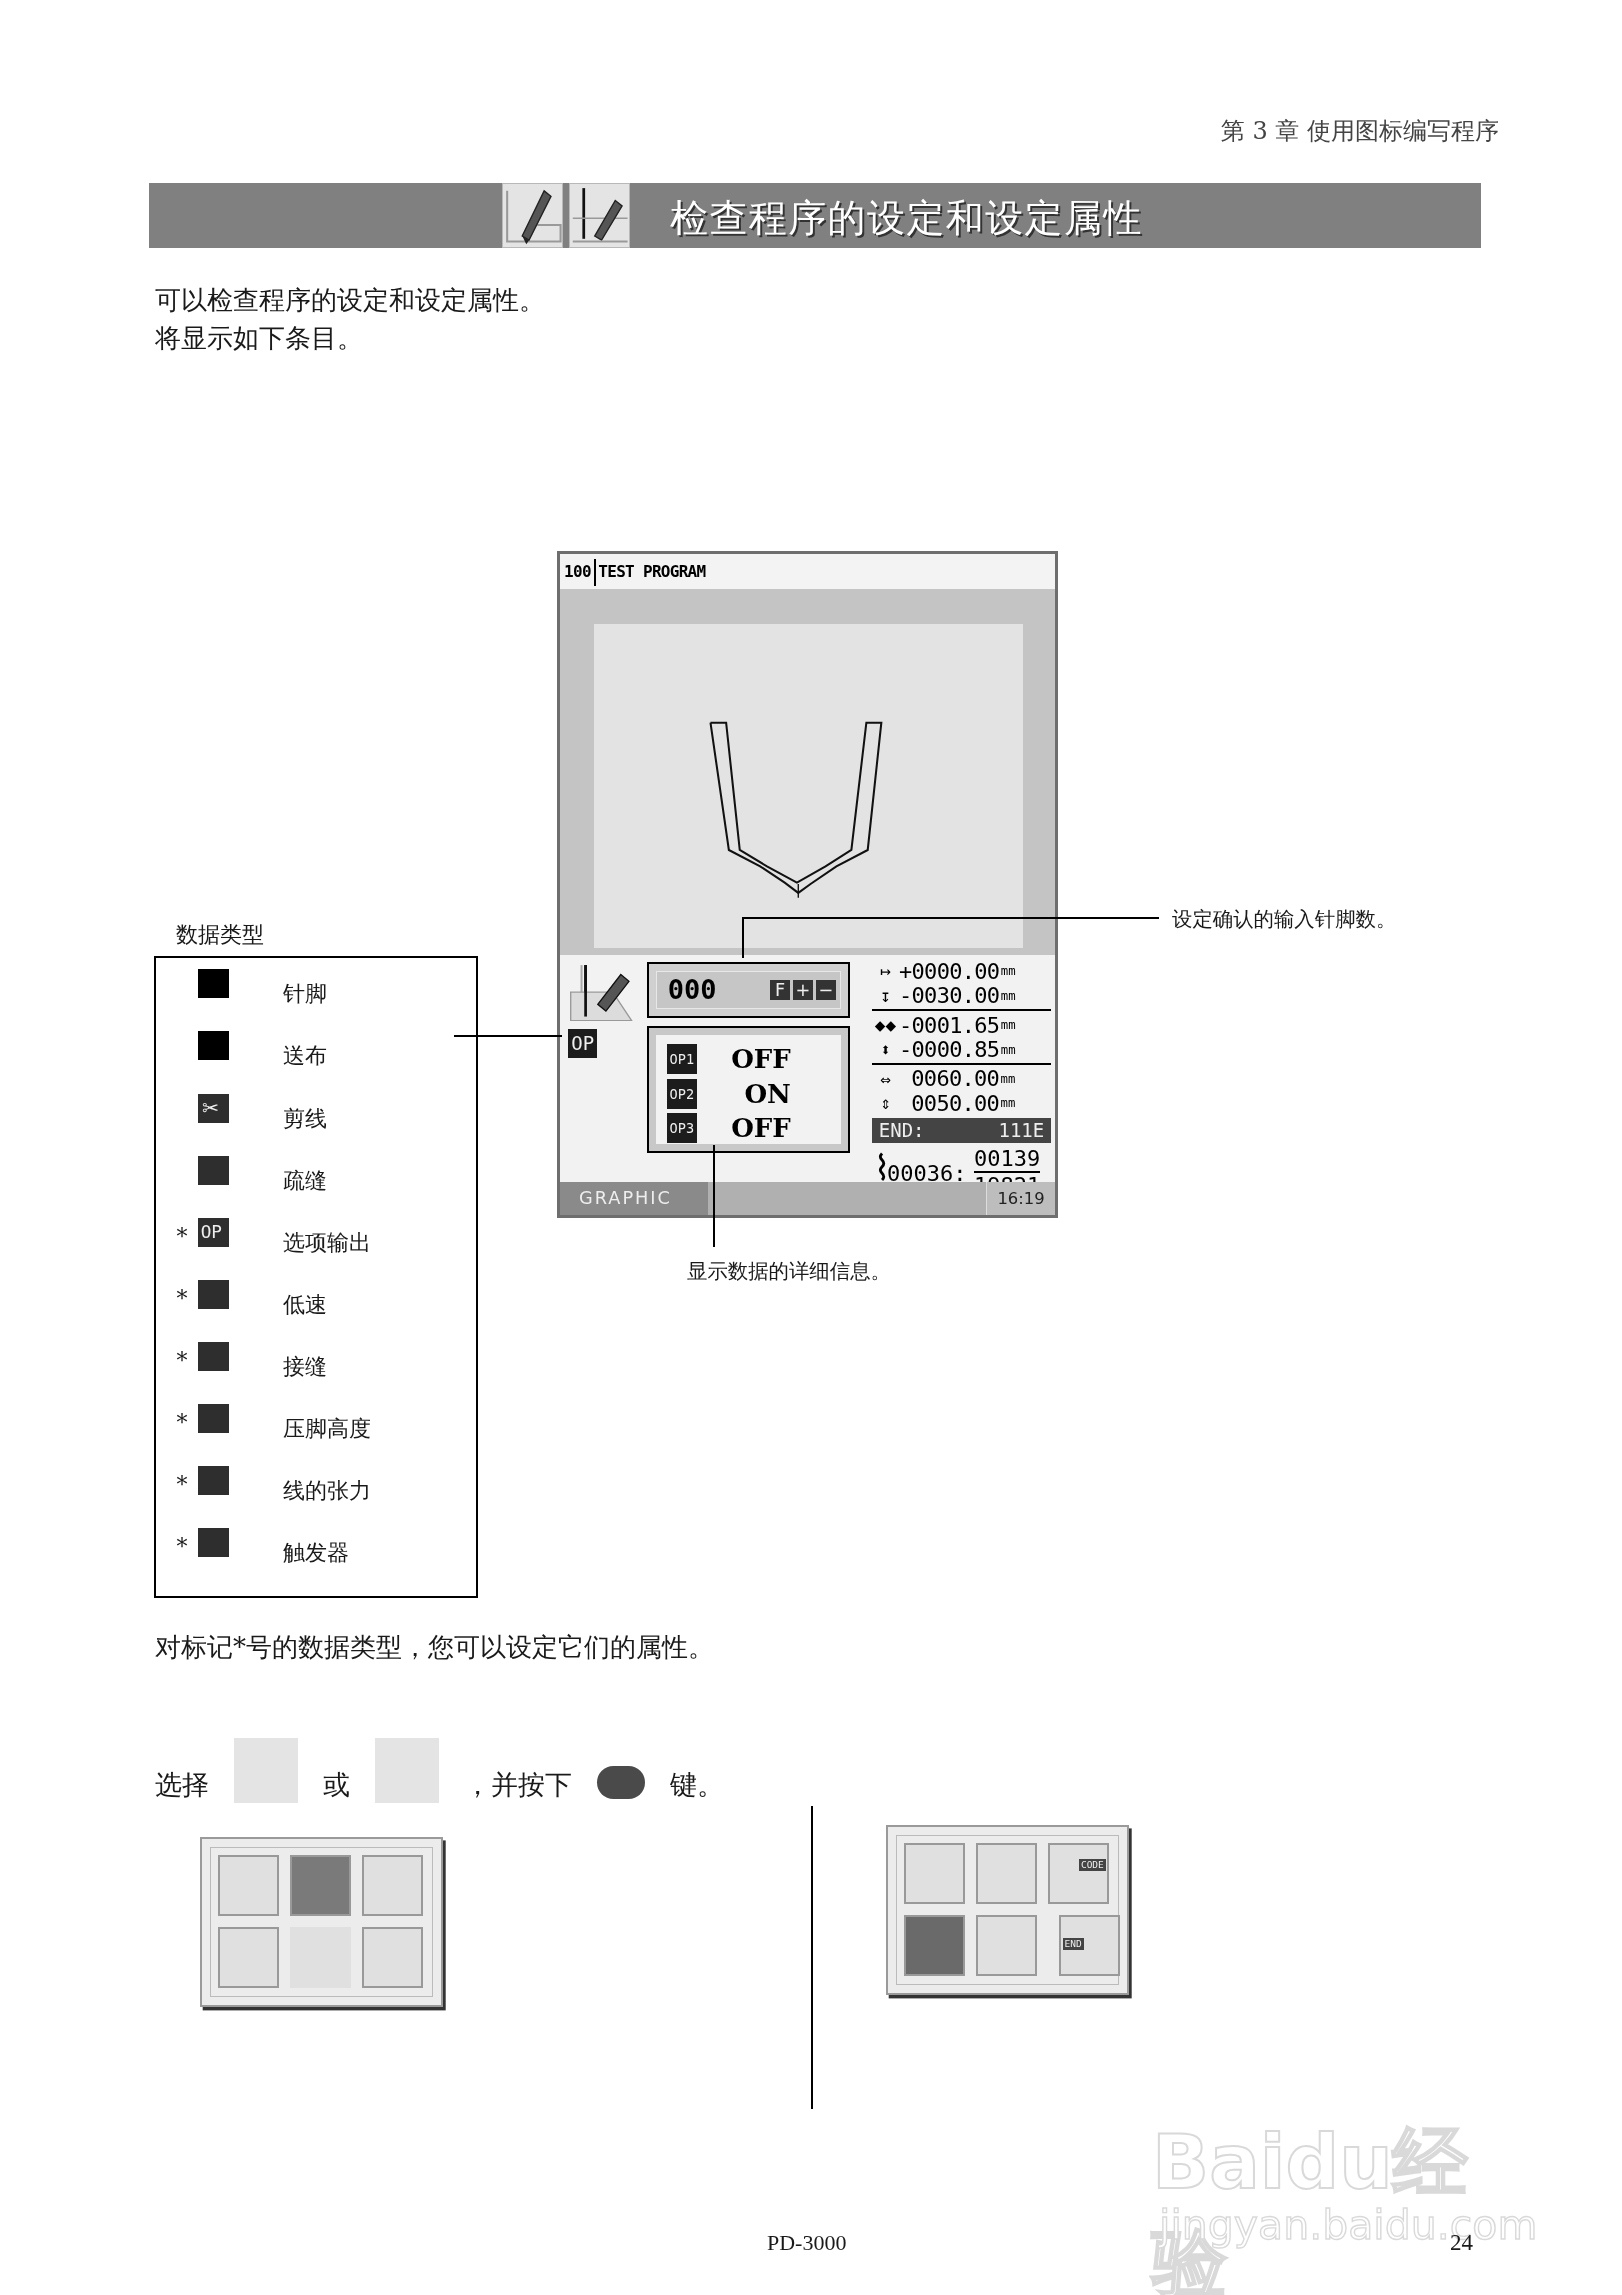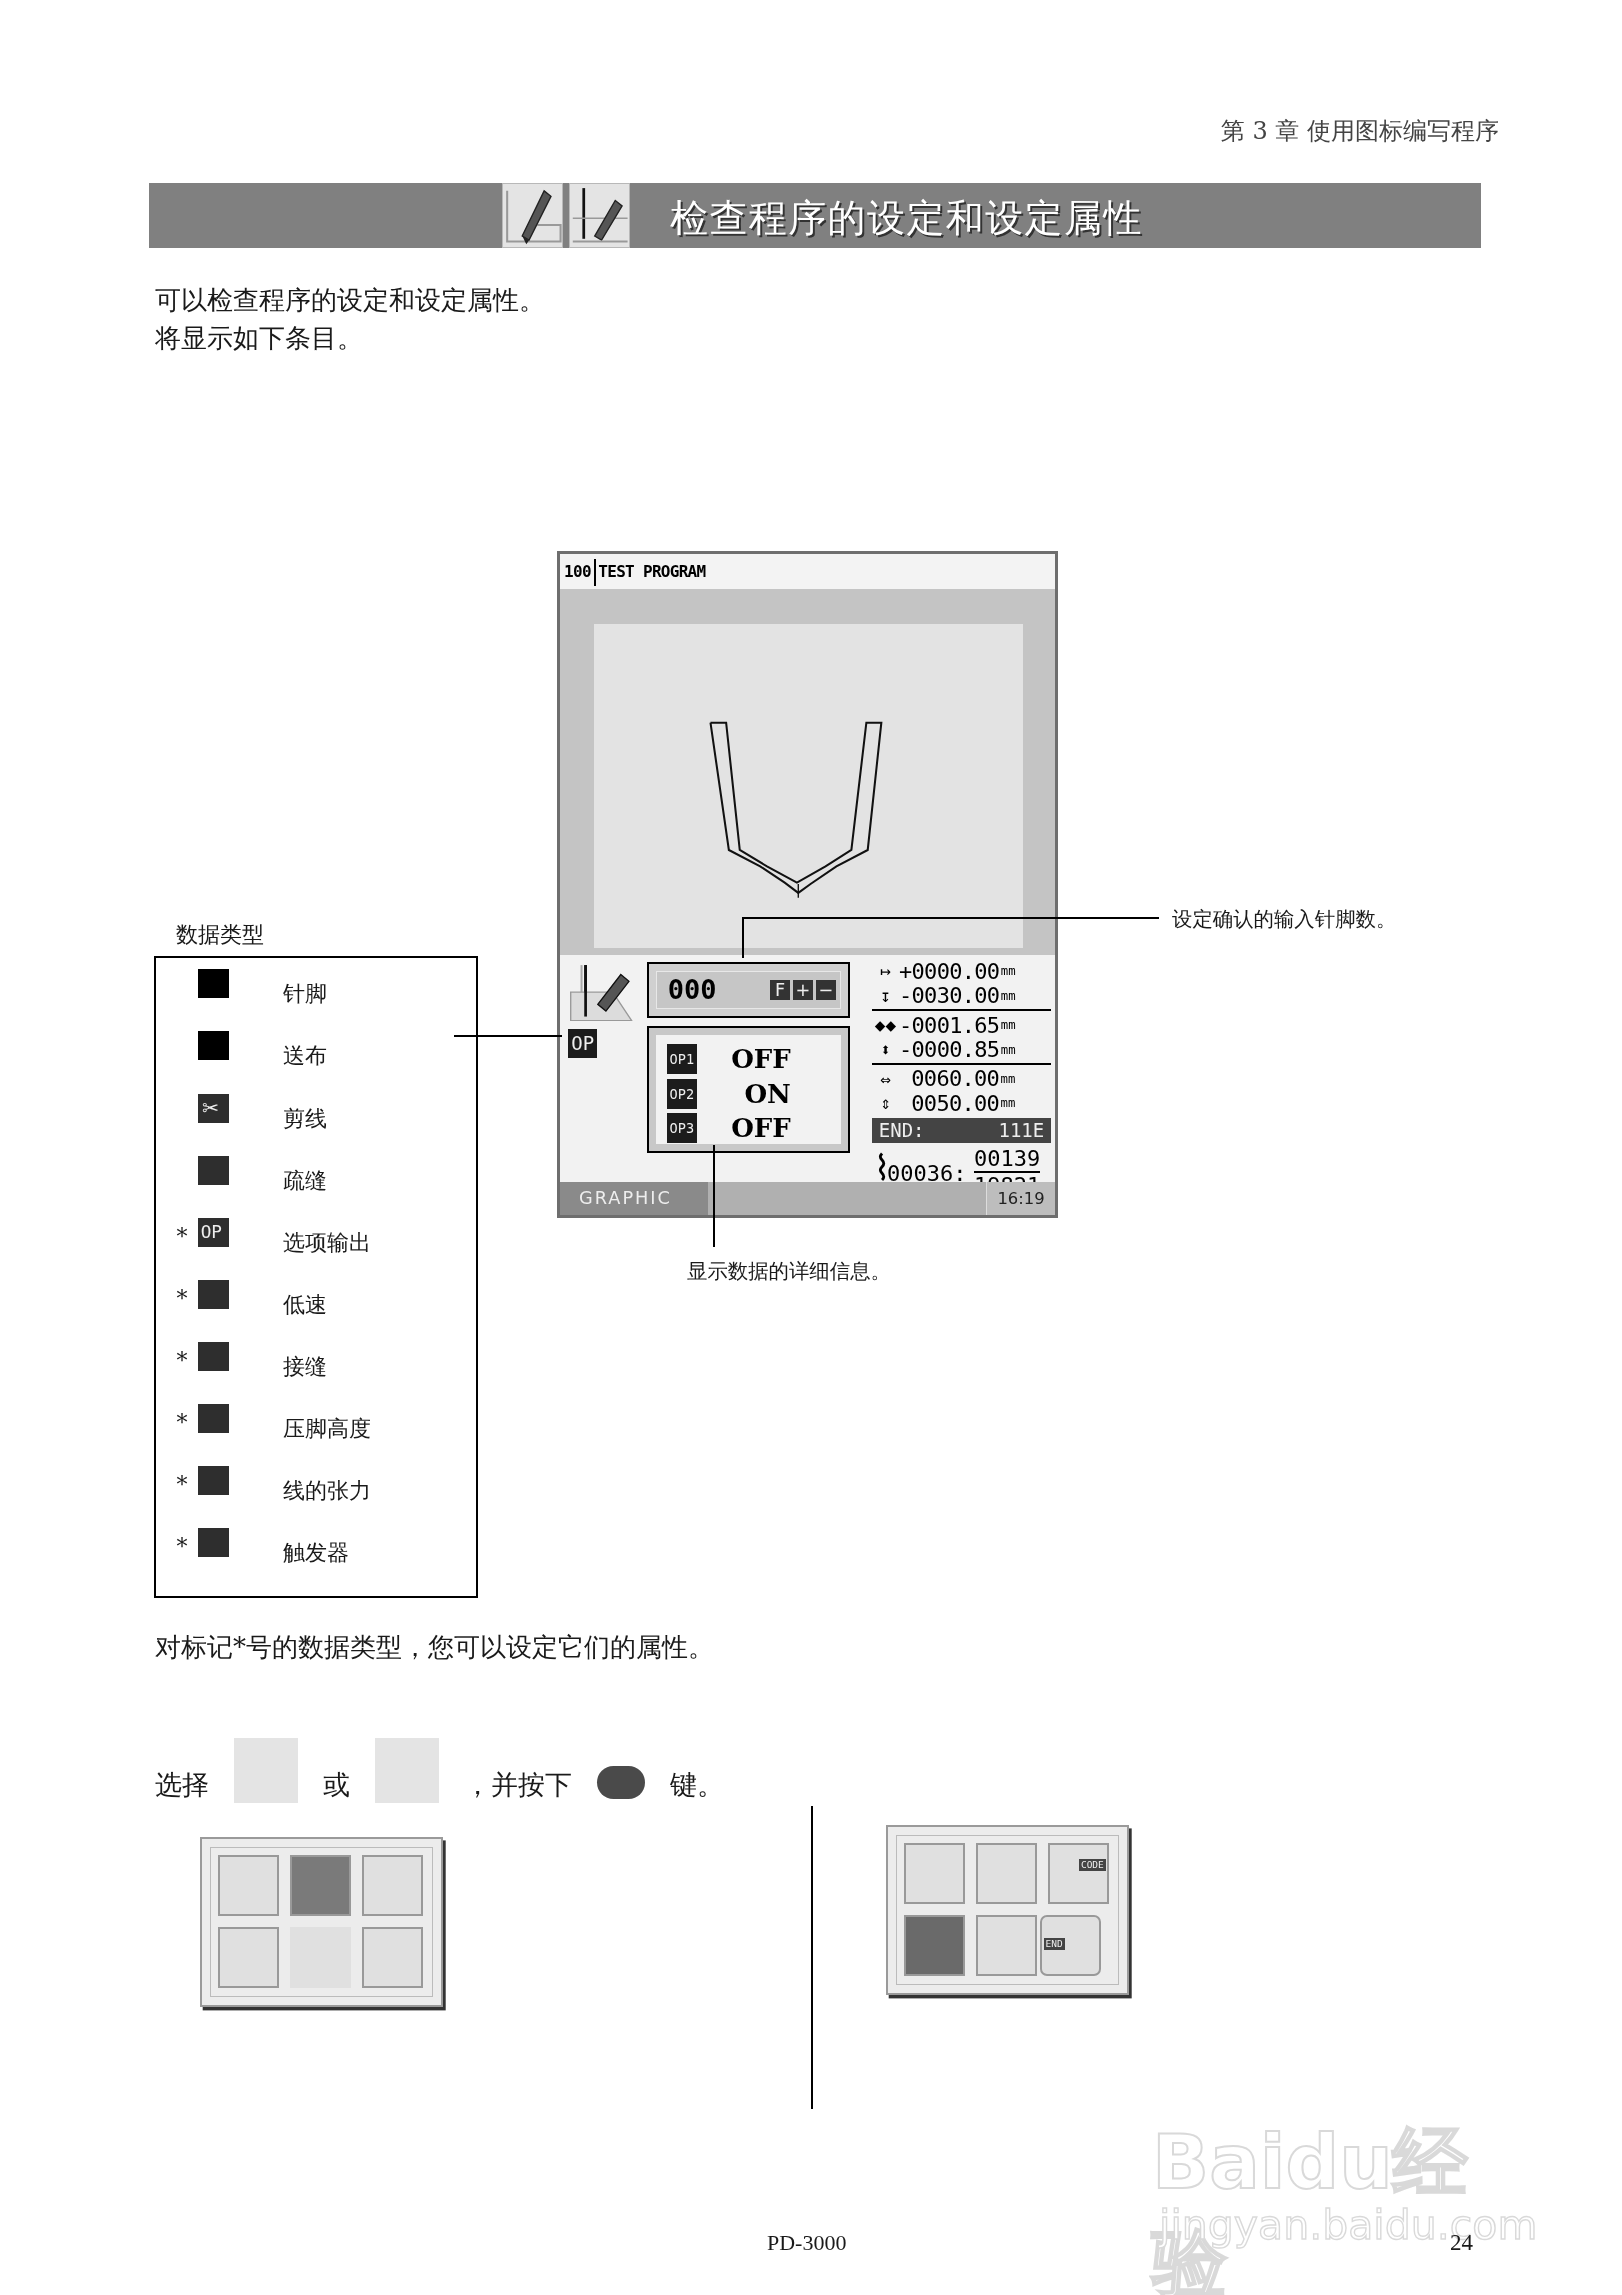--- a/index.html
+++ b/index.html
@@ -356,21 +356,21 @@
 
 <div class="abs menu-panel" style="left:886px; top:1825px; width:243px; height:170px;">
   <div class="menu-inner">
     <div class="menu-icon" style="left:6.8px; top:6.8px;"></div>
     <div class="menu-icon" style="left:79px; top:6.8px;"></div>
     <div class="menu-icon" style="left:151px; top:6.8px;">
       <span style="position:absolute;right:1.4px;top:13.6px;background:#444;color:#eee;font-size:9.5px;padding:0.7px 2px;font-family:'DejaVu Sans Mono',monospace;">CODE</span>
     </div>
     <div class="menu-icon" style="left:6.8px; top:79px; background:#6a6a6a;"></div>
     <div class="menu-icon" style="left:79px; top:79px;"></div>
-    <div class="menu-icon" style="left:143px; top:79px;border-radius:7px;">
+    <div class="menu-icon" style="left:162px; top:79px;">
       <span style="position:absolute;left:1.4px;top:20.4px;background:#444;color:#eee;font-size:9.5px;padding:0.7px 2px;font-family:'DejaVu Sans Mono',monospace;">END</span>
     </div>
   </div>
 </div>
 
 <div class="abs watermark">
   <div style="font-family:'DejaVu Sans',sans-serif;font-size:75px;font-weight:bold;color:#fff;-webkit-text-stroke:2px #bbb;position:absolute;left:0;top:55px;">
     <span>Bai</span><span>du</span><span>经验</span>
   </div>
   <div style="font-family:'DejaVu Sans',sans-serif;font-size:41px;color:#fff;-webkit-text-stroke:1.4px #bbb;position:absolute;left:7px;top:143px;">jingyan.baidu.com</div>

